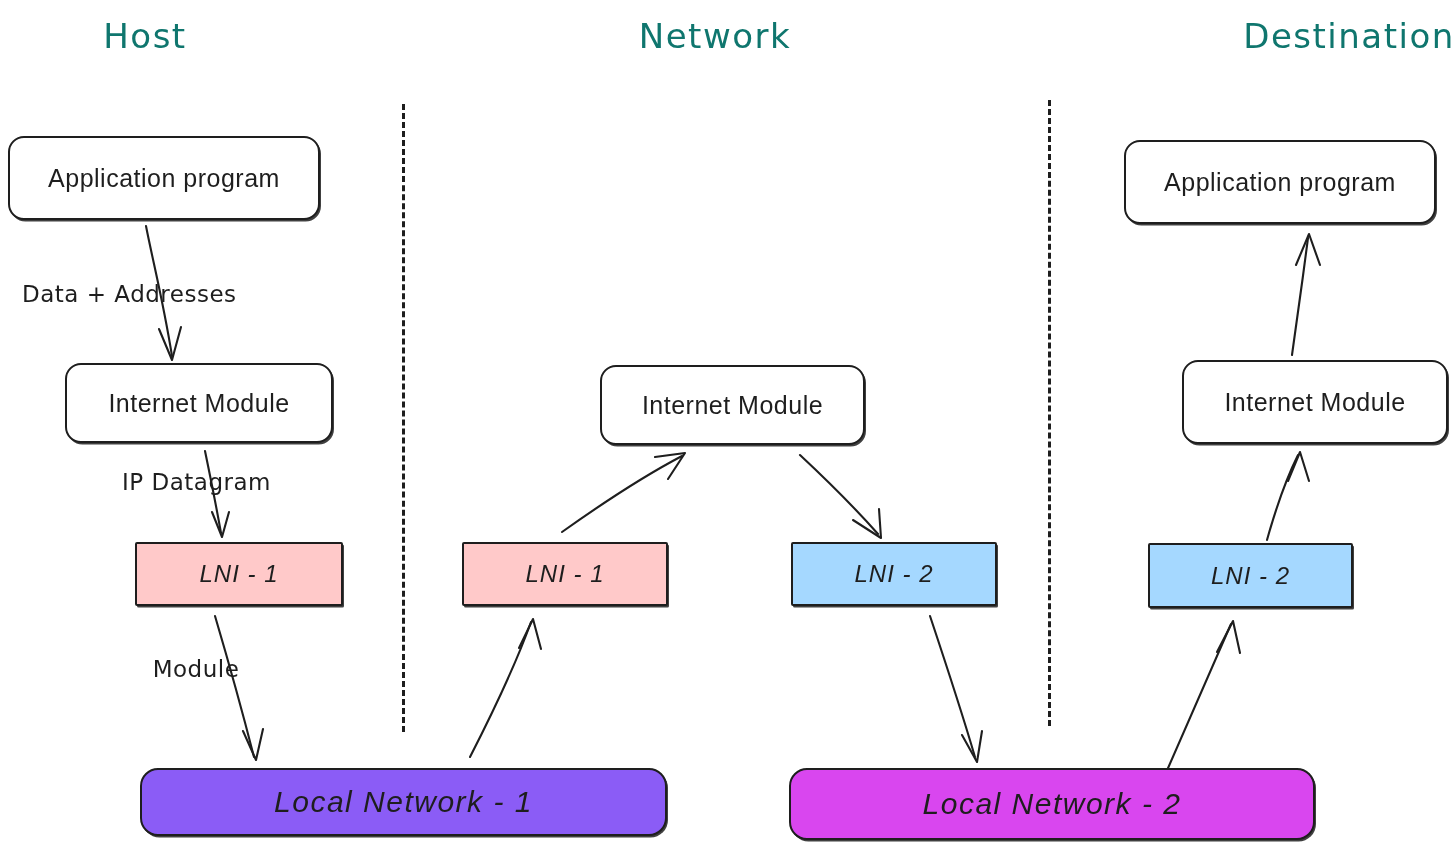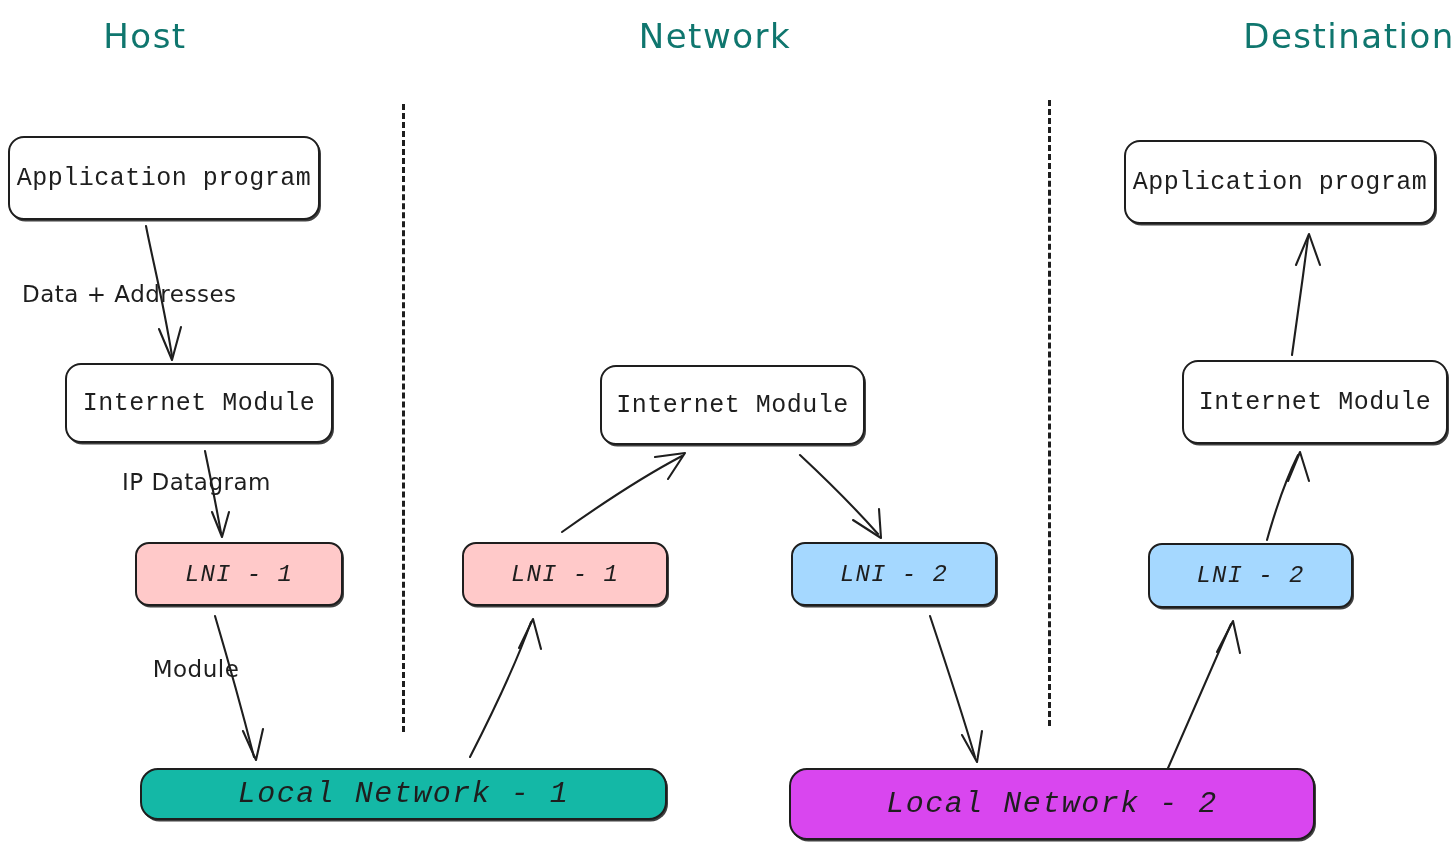--- a/index.html
+++ b/index.html
@@ -40,28 +40,28 @@
   .node {
     position: absolute;
     box-sizing: border-box;
     display: flex;
     align-items: center;
     justify-content: center;
     border: 2px solid #1e1e1e;
     border-radius: 16px;
     background: #ffffff;
     color: #1e1e1e;
-    font-family: Liberation Mono, monospace;
+    font-family: Liberation Sans, sans-serif;
     font-size: 25px;
     letter-spacing: 0.5px;
     white-space: nowrap;
     box-shadow: 1.5px 2px 0 -0.5px rgba(30,30,30,0.85);
   }
   .node.pill {
-    border-radius: 14px;
+    border-radius: 2px;
   }
   .node.lni {
     font-size: 24px;
     font-style: italic;
     letter-spacing: 1px;
   }
   .node.net {
     font-size: 30px;
     font-style: italic;
     letter-spacing: 1.5px;
@@ -161,21 +161,21 @@
   <div class="node" style="left:65px; top:363px; width:268px; height:80px;">Internet Module</div>
 
   <div class="edge-label" style="left:122px; top:468px;">IP Datagram</div>
 
   <div class="node pill lni" style="left:135px; top:542px; width:208px; height:64px; background:#ffc9c9;">LNI - 1</div>
 
   <div class="edge-label center" style="left:196px; top:655px;">
     <div>Module</div>
   </div>
 
-  <div class="node net" style="left:140px; top:768px; width:527px; height:52px; background:#14b8a6;">Local Network - 1</div>
+  <div class="node net" style="left:140px; top:768px; width:527px; height:68px; background:#8b5cf6;">Local Network - 1</div>
 
   <div class="node" style="left:600px; top:365px; width:265px; height:80px;">Internet Module</div>
 
   <div class="node pill lni" style="left:462px; top:542px; width:206px; height:64px; background:#ffc9c9;">LNI - 1</div>
 
   <div class="node pill lni" style="left:791px; top:542px; width:206px; height:64px; background:#a5d8ff;">LNI - 2</div>
 
   <div class="node net" style="left:789px; top:768px; width:526px; height:72px; background:#d946ef;">Local Network - 2</div>
 
   <div class="node" style="left:1124px; top:140px; width:312px; height:84px;">Application program</div>

